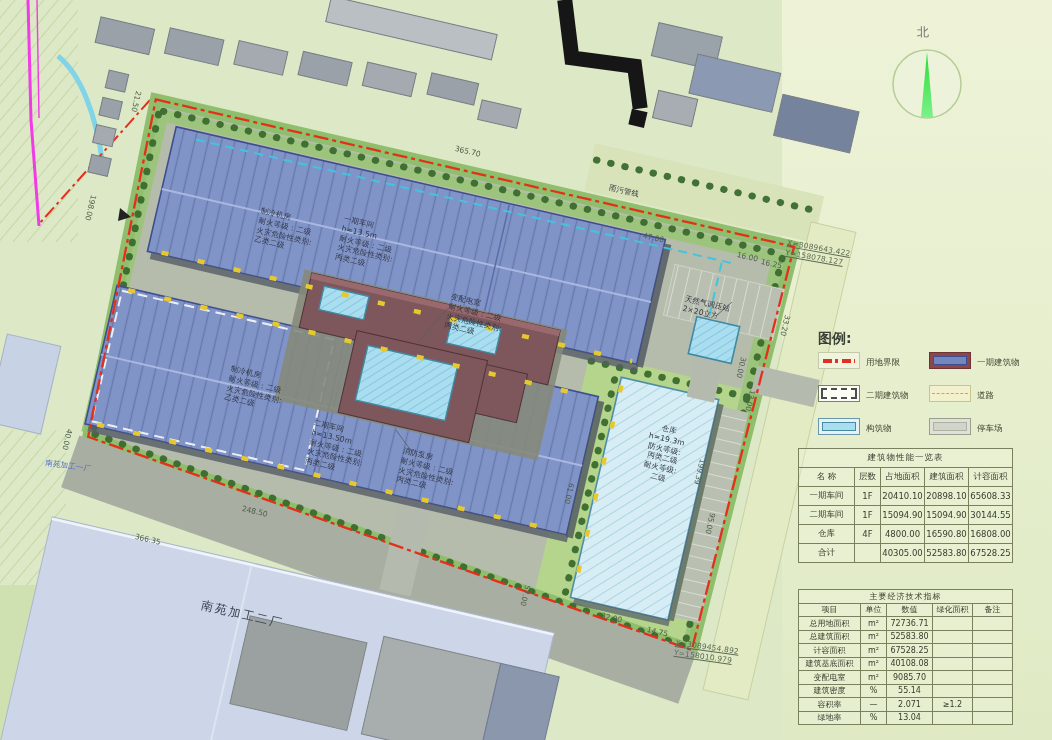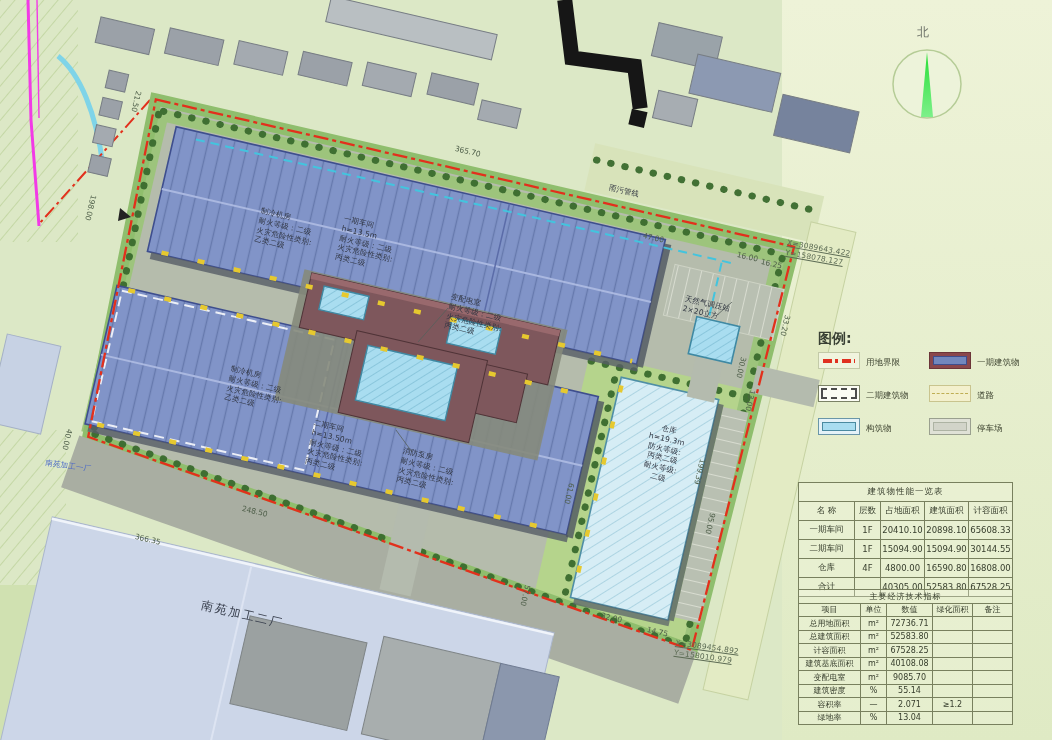--- a/index.html
+++ b/index.html
@@ -34,21 +34,21 @@
   .sw.structure{background:#e4f2f8;border-color:#6a96a8;}
   .sw.structure::after{inset:3px;background:#a9ddf0;border:1px solid #4a8aa0;}
   .sw.parking{background:#dfe1d6;border-color:#9aa08f;}
   .sw.parking::after{inset:3px;background:#d2d4c9;border:1px solid #adb3a3;}
   
   .dwg-table{position:absolute;border-collapse:collapse;table-layout:fixed;
              background:rgba(245,249,230,.30);}
   .dwg-table td{border:1px solid #78805e;font-size:8px;color:#363d2c;text-align:center;
                 padding:0 1px;overflow:hidden;white-space:nowrap;}
   .tbl-title{font-size:9px;letter-spacing:1px;}
-  #table-buildings{left:798px;top:482px;width:214px;padding-left:44px;}
+  #table-buildings{left:798px;top:448px;width:214px;padding-left:44px;}
   #table-buildings td{height:18px;font-size:8.5px;}
   #table-economic{left:798px;top:589px;width:214px;padding-left:28px;}
   #table-economic td{height:12.5px;}
   
   .compass{position:absolute;left:878px;top:16px;width:104px;height:112px;}
   .north-char{position:absolute;left:39px;top:8px;font-size:12px;color:#6a6f66;}
 </style>
 </head>
 <body>
 

